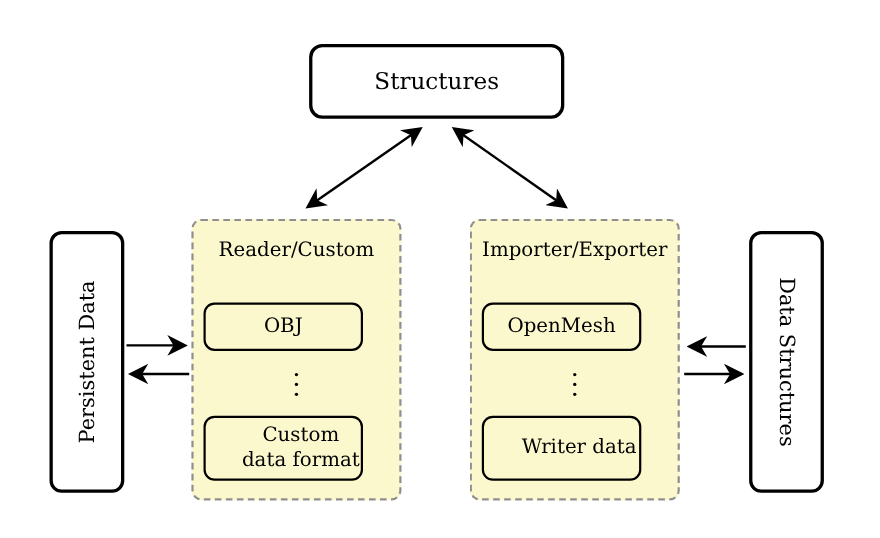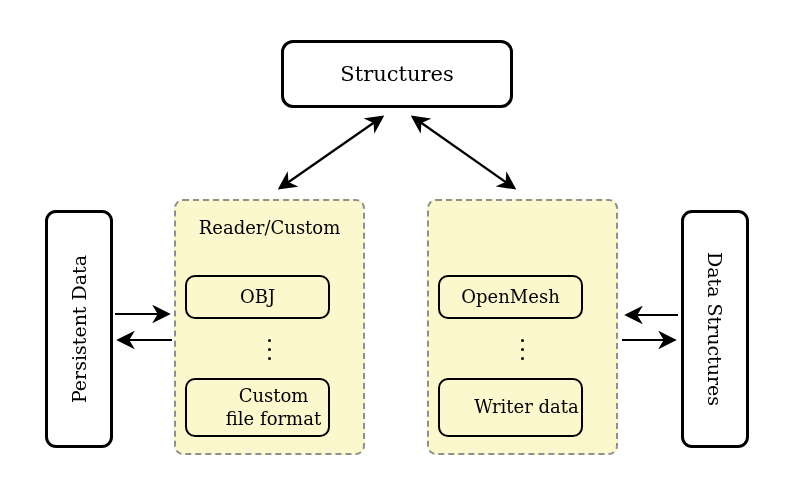--- a/index.html
+++ b/index.html
@@ -101,26 +101,27 @@
       <span>OBJ</span>
     </div>
     <div class="dots">
         <i></i>
         <i></i>
         <i></i>
       </div>
     <div class="inner-box inner-bottom">
       <span>
         <span>Custom</span><br>
-        <span>file format</span>
+        <span>data format</span>
       </span>
     </div>
   </div>
 
   <div class="panel panel-right">
+    <div class="panel-title">Importer/Exporter</div>
     <div class="inner-box inner-top">
       <span>OpenMesh</span>
     </div>
     <div class="dots">
         <i></i>
         <i></i>
         <i></i>
       </div>
     <div class="inner-box inner-bottom">
       <span>

